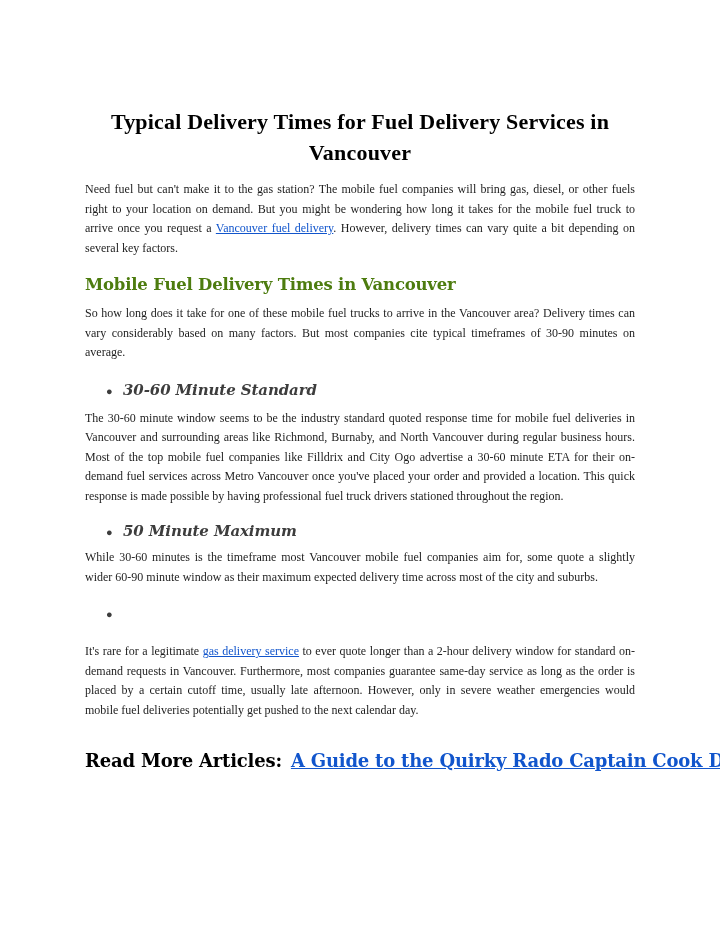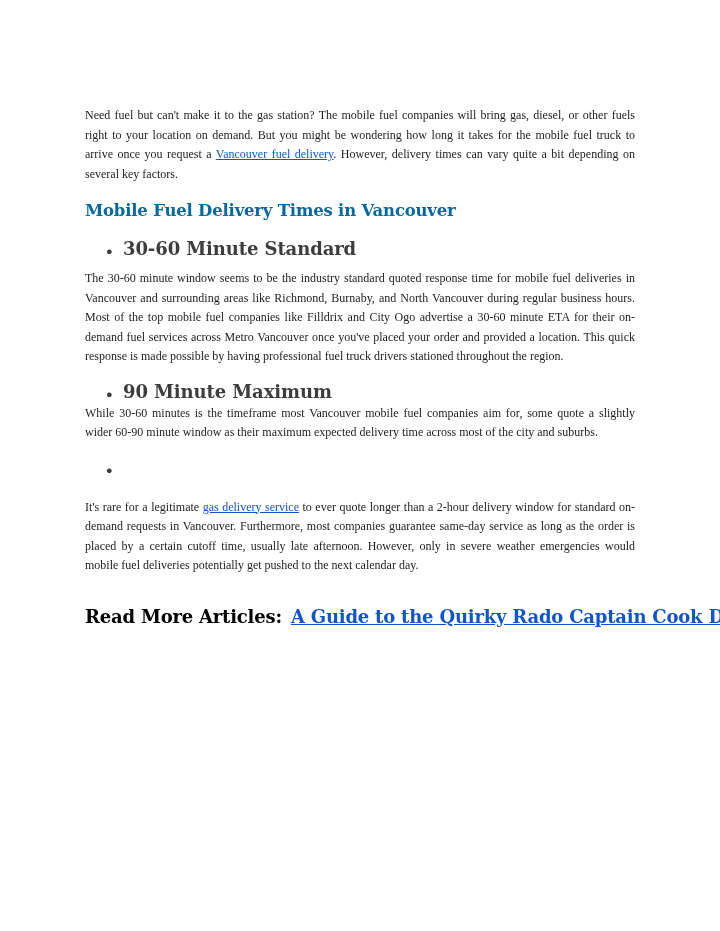--- a/index.html
+++ b/index.html
@@ -32,48 +32,49 @@
     line-height: 19.5px;
     color: #1d1d1d;
     text-align: justify;
   }
   h2.section {
     margin: 16px 0 8px 0;
     font-family: "DejaVu Serif", serif;
     font-size: 16.5px;
     line-height: 22px;
     font-weight: bold;
-    color: #0369a1;
+    color: #4d7c0f;
     letter-spacing: -0.2px;
   }
   .bullet-row {
     display: flex;
     align-items: baseline;
     padding-left: 21px;
   }
   .bullet-row.b1 { margin-top: 17px; }
   .bullet-row.b2 { margin-top: 15px; }
   .bullet-row.b3 { margin-top: 17px; }
   .dot {
     width: 17px;
     flex: 0 0 17px;
     font-size: 11px;
     color: #3d3d3d;
     line-height: 20px;
   }
   .bullet-heading {
     font-family: "DejaVu Serif", serif;
-    font-size: 18px;
+    font-size: 15px;
     line-height: 20px;
     font-weight: bold;
     color: #3d3d3d;
     letter-spacing: -0.1px;
+    font-style: italic;
   }
   p.after-b1 { margin-top: 8px; }
-  p.after-b2 { }
+  p.after-b2 { margin-top: 6px; }
   p.after-b3 { margin-top: 18px; }
   a.inline-link {
     color: #1155cc;
     text-decoration: underline;
     cursor: pointer;
   }
   .read-more {
     margin-top: 31px;
     font-family: "DejaVu Serif", serif;
     font-size: 18px;
@@ -89,36 +90,38 @@
     font-weight: bold;
     margin-left: 9px;
     cursor: pointer;
   }
 </style>
 </head>
 <body>
 
 <div class="doc">
 
+  <h1 class="title">Typical Delivery Times for Fuel Delivery Services in Vancouver</h1>
 
   <p class="body"><span>Need fuel but can't make it to the gas station? The mobile fuel companies will bring gas, diesel, or other fuels right to your location on demand. But you might be wondering how long it takes for the mobile fuel truck to arrive once you request a </span><a class="inline-link">Vancouver fuel delivery</a><span>. However, delivery times can vary quite a bit depending on several key factors.</span></p>
 
   <h2 class="section">Mobile Fuel Delivery Times in Vancouver</h2>
 
+  <p class="body">So how long does it take for one of these mobile fuel trucks to arrive in the Vancouver area? Delivery times can vary considerably based on many factors. But most companies cite typical timeframes of 30-90 minutes on average.</p>
 
   <div class="bullet-row b1">
     <span class="dot">●</span>
     <span class="bullet-heading">30-60 Minute Standard</span>
   </div>
 
   <p class="body after-b1">The 30-60 minute window seems to be the industry standard quoted response time for mobile fuel deliveries in Vancouver and surrounding areas like Richmond, Burnaby, and North Vancouver during regular business hours. Most of the top mobile fuel companies like Filldrix and City Ogo advertise a 30-60 minute ETA for their on-demand fuel services across Metro Vancouver once you've placed your order and provided a location. This quick response is made possible by having professional fuel truck drivers stationed throughout the region.</p>
 
   <div class="bullet-row b2">
     <span class="dot">●</span>
-    <span class="bullet-heading">90 Minute Maximum</span>
+    <span class="bullet-heading">50 Minute Maximum</span>
   </div>
 
   <p class="body after-b2">While 30-60 minutes is the timeframe most Vancouver mobile fuel companies aim for, some quote a slightly wider 60-90 minute window as their maximum expected delivery time across most of the city and suburbs.</p>
 
   <div class="bullet-row b3">
     <span class="dot">●</span>
   </div>
 
   <p class="body after-b3"><span>It's rare for a legitimate </span><a class="inline-link">gas delivery service</a><span> to ever quote longer than a 2-hour delivery window for standard on-demand requests in Vancouver. Furthermore, most companies guarantee same-day service as long as the order is placed by a certain cutoff time, usually late afternoon. However, only in severe weather emergencies would mobile fuel deliveries potentially get pushed to the next calendar day.</span></p>
 

